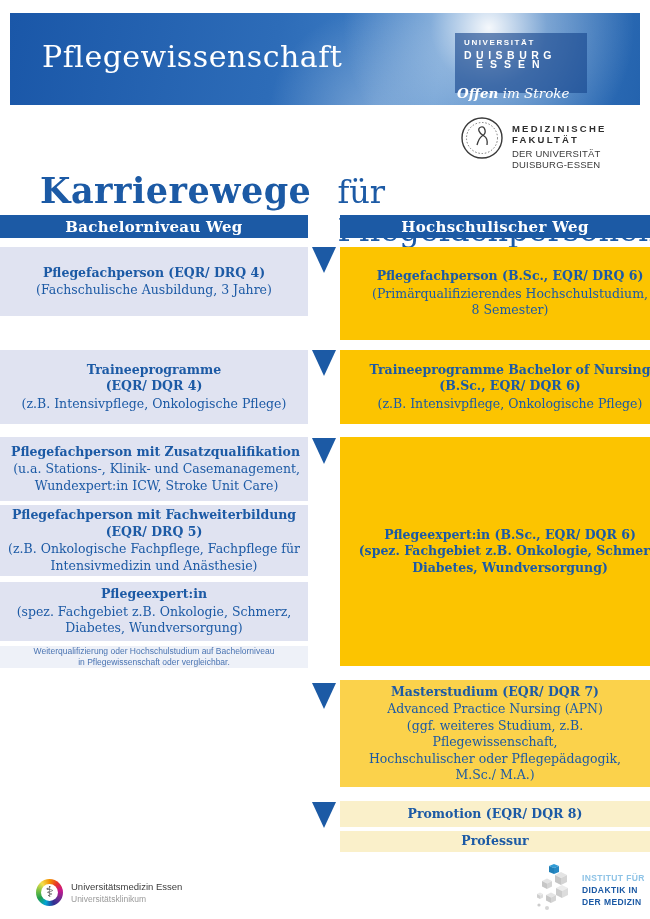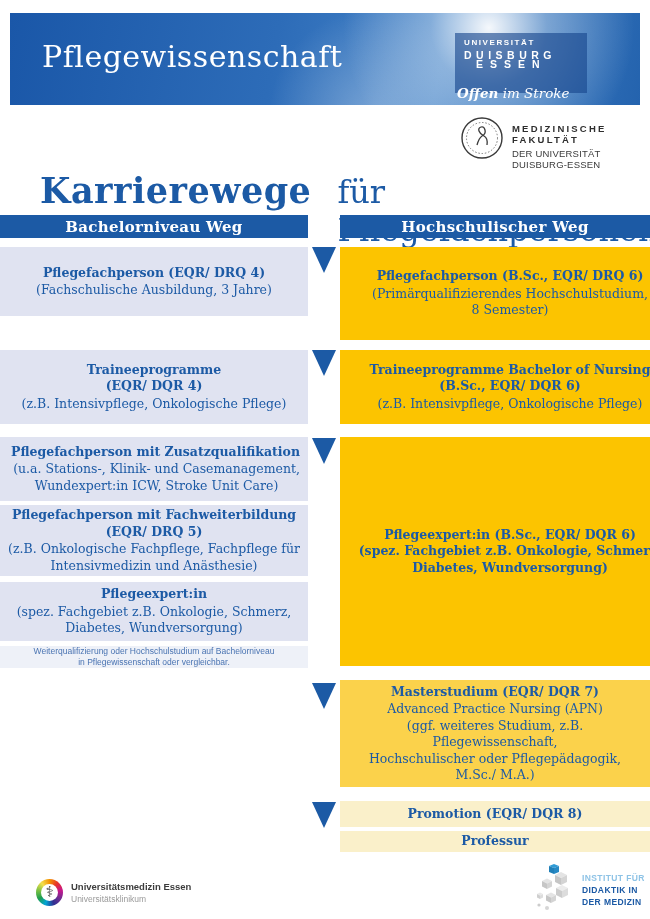--- a/index.html
+++ b/index.html
@@ -73,21 +73,21 @@
   
   .ume{position:absolute; left:36px; top:879px; display:flex; align-items:center;}
   .ume-ring{
     width:27px; height:27px; border-radius:50%;
     background:conic-gradient(from 200deg,#00a5d5,#1f9e4e,#7bc143,#f4e04d,#f39200,#e6332a,#c6168d,#6f2c91,#2e3192,#00a5d5);
     display:flex; align-items:center; justify-content:center;
   }
   .ume-core{width:17px; height:17px; border-radius:50%; background:#fff; display:flex; align-items:center; justify-content:center;}
   .ume-snake{font-family:"DejaVu Sans", sans-serif; font-size:15px; color:#3a3a3a; line-height:1;}
   .ume-text{margin-left:8px; font-family:"Liberation Sans", sans-serif;}
-  .ume-name{font-size:9.5px; font-weight:bold; color:#3c3c3c;}
+  .ume-name{font-size:9.5px; font-weight:normal; color:#3c3c3c;}
   .ume-sub{font-size:8.5px; color:#9a9a9a; margin-top:2px;}
   .idm{position:absolute; left:534px; top:864px; display:flex; align-items:center;}
   .idm-text{margin-left:6px; font-family:"Liberation Sans", sans-serif; letter-spacing:0.4px;}
   .idm-l1{font-size:8.5px; font-weight:bold; color:#8ec3e6;}
   .idm-l2,.idm-l3{font-size:8.5px; font-weight:bold; color:#1c5aa5; margin-top:2px;}
 </style>
 </head>
 <body>
 
 <div class="page">

